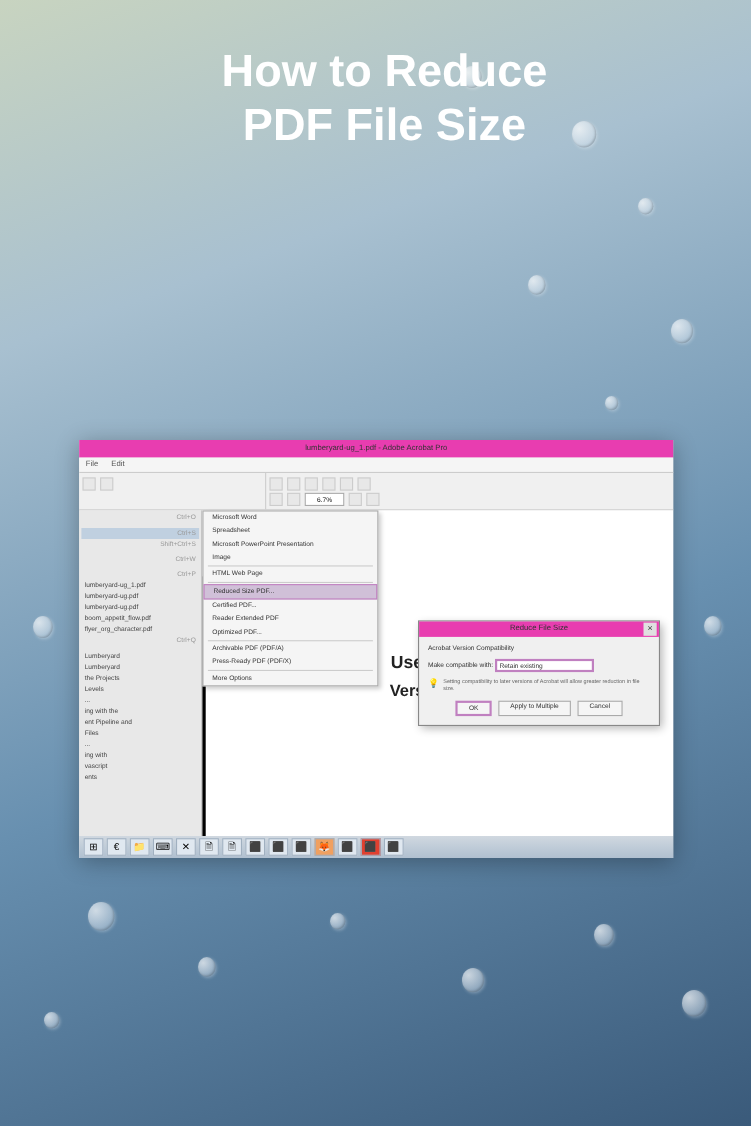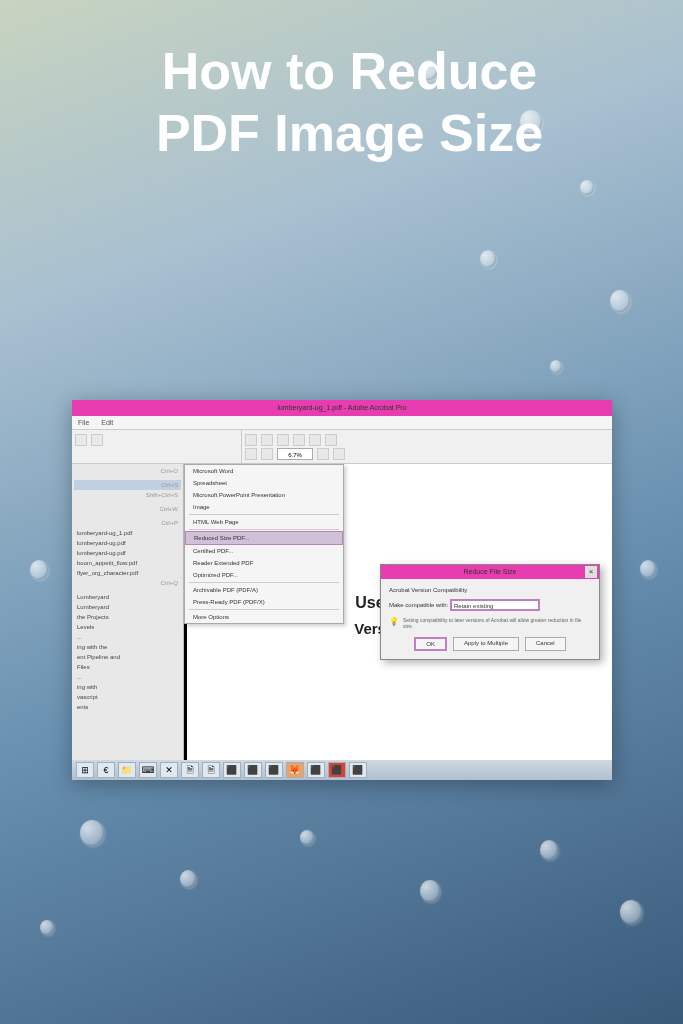--- a/index.html
+++ b/index.html
@@ -22,21 +22,21 @@
       border-radius: 50%;
       box-shadow: inset -1px -1px 2px rgba(0,0,0,0.2), 1px 1px 3px rgba(255,255,255,0.3);
     }
     .title {
       position: absolute;
       top: 40px;
       left: 0;
       right: 0;
       text-align: center;
       color: #ffffff;
-      font-size: 52px;
+      font-size: 41px;
       font-weight: 900;
       line-height: 1.2;
       padding: 0 40px;
       margin-left: 16px;
     }
     .screenshot {
       position: absolute;
       top: 400px;
       left: 72px;
       width: 540px;
@@ -282,21 +282,21 @@
   <div class="drop" style="left:420px;top:880px;width:20px;height:22px"></div>
   <div class="drop" style="left:540px;top:840px;width:18px;height:20px"></div>
   <div class="drop" style="left:620px;top:900px;width:22px;height:24px"></div>
   <div class="drop" style="left:40px;top:920px;width:14px;height:15px"></div>
   <div class="drop" style="left:640px;top:560px;width:16px;height:18px"></div>
   <div class="drop" style="left:30px;top:560px;width:18px;height:20px"></div>
 </div>
 
 <div class="title">
   <div>How to Reduce</div>
-  <div>PDF Image Size</div>
+  <div>PDF File Size</div>
 </div>
 
 <div class="screenshot">
   <div class="titlebar">lumberyard-ug_1.pdf - Adobe Acrobat Pro</div>
   <div class="menubar">
     <span>File</span>
     <span>Edit</span>
   </div>
   <div class="toolbar-area">
     <div class="tool-left">

